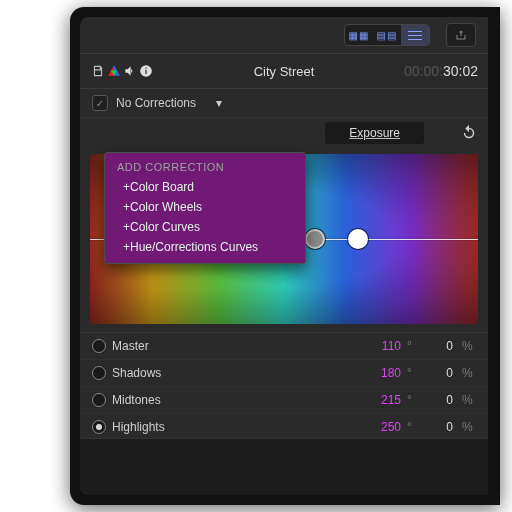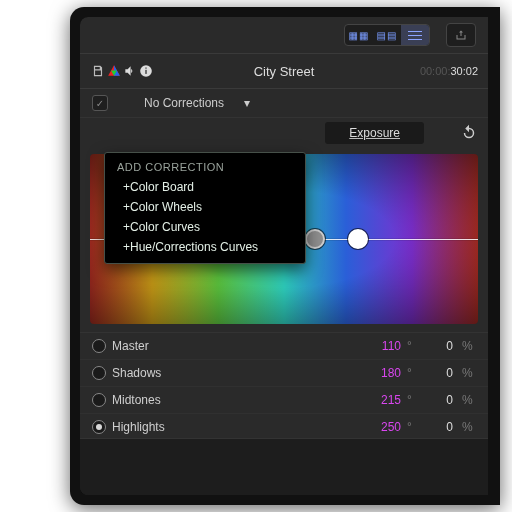--- a/index.html
+++ b/index.html
@@ -14,25 +14,25 @@
   .seg .btn.sliders::before { content:""; width:14px; height:12px; background:
      linear-gradient(#8ba3ff,#8ba3ff) left 0 top 2px/14px 1px no-repeat,
      linear-gradient(#8ba3ff,#8ba3ff) left 0 top 6px/14px 1px no-repeat,
      linear-gradient(#8ba3ff,#8ba3ff) left 0 top 10px/14px 1px no-repeat; display:block; }
   .share { width:28px; height:22px; margin-left:10px; border:1px solid #444; border-radius:4px; background:#1e1e1e; display:flex; align-items:center; justify-content:center; color:#777; cursor:pointer; }
   .share svg { width:12px; height:12px; fill:#888; }
   .header { height:34px; display:flex; align-items:center; padding:0 10px; border-bottom:1px solid #3a3a3a; position:relative; }
   .ic { width:16px; height:16px; display:flex; align-items:center; justify-content:center; }
   .ic svg { width:14px; height:14px; }
   .title { position:absolute; left:0; right:0; text-align:center; color:#ddd; font-size:13px; pointer-events:none; }
-  .tc { position:absolute; right:10px; color:#555; font-size:11px; }
+  .tc { position:absolute; right:10px; color:#555; font-size:14px; }
   .tc .cur { color:#ddd; }
   .sub { height:28px; display:flex; align-items:center; padding:0 12px; gap:8px; color:#ccc; font-size:12px; border-bottom:1px solid #333; }
   .sub .chk { width:14px; height:14px; border:1px solid #555; border-radius:3px; background:#1f1f1f; display:flex; align-items:center; justify-content:center; color:#888; font-size:10px; }
-  .sub .name { cursor:pointer; display:flex; align-items:center; gap:20px;margin-left:28px; }
+  .sub .name { cursor:pointer; display:flex; align-items:center; gap:20px; }
   .tabs { height:30px; display:flex; align-items:center; padding:0 10px; gap:4px; position:relative;text-decoration:underline; }
   .tabs .spacer { flex:1; }
   .tab { padding:4px 24px; border-radius:3px; color:#ddd; font-size:12px; cursor:pointer; }
   .tab.active { background:#1a1a1a; }
   .reset { width:18px; height:18px; display:flex; align-items:center; justify-content:center; color:#ccc; cursor:pointer; }
   .board-wrap { padding:6px 10px 8px; }
   .board { position:relative; height:170px; border-radius:4px; overflow:hidden;
     background:
       radial-gradient(ellipse at center, rgba(0,0,0,0) 40%, rgba(0,0,0,.55) 100%),
       linear-gradient(90deg, #d4372b 0%, #e6b21a 16%, #5bc23d 33%, #2cc6b5 50%, #2a5fd8 66%, #7d2fd0 83%, #d4372b 100%);
@@ -47,21 +47,21 @@
   .row { height:26px; display:flex; align-items:center; padding:0 12px; gap:6px; border-bottom:1px solid #303030; font-size:12px; }
   .row .rb { width:12px; height:12px; border-radius:50%; border:1px solid #888; background:#1a1a1a; display:flex; align-items:center; justify-content:center; cursor:pointer; }
   .row .rb.sel::after { content:""; width:6px; height:6px; border-radius:50%; background:#d8d8d8; }
   .row .label { color:#cfcfcf; }
   .row .flex { flex:1; }
   .row .val { color:#d946ef; width:30px; text-align:right; }
   .row .deg { color:#777; width:10px; text-align:left; }
   .row .val2 { color:#ddd; width:16px; text-align:right; margin-left:14px; }
   .row .pct { color:#777; width:14px; text-align:left; margin-left:3px; }
   
-  .pop { position:absolute; left:24px; top:135px; width:200px; background:#000000; border:1px solid #465049; border-radius:3px; box-shadow:0 6px 16px rgba(0,0,0,.6); padding:6px 0; z-index:10; }
+  .pop { position:absolute; left:24px; top:135px; width:200px; background:#701a75; border:1px solid #465049; border-radius:3px; box-shadow:0 6px 16px rgba(0,0,0,.6); padding:6px 0; z-index:10; }
   .pop .hdr { padding:2px 12px 4px; color:#9aa39c; font-size:11px; letter-spacing:.5px; }
   .pop .item { padding:3px 12px 3px 18px; color:#e3efe6; font-size:12px; cursor:pointer; }
   .footer { position:absolute; left:0; right:0; bottom:0; height:56px; background:#1d1d1d; border-top:1px solid #333; }
 </style>
 </head>
 <body>
 
 <div class="stage">
   <div class="laptop">
     <div class="bezel">

